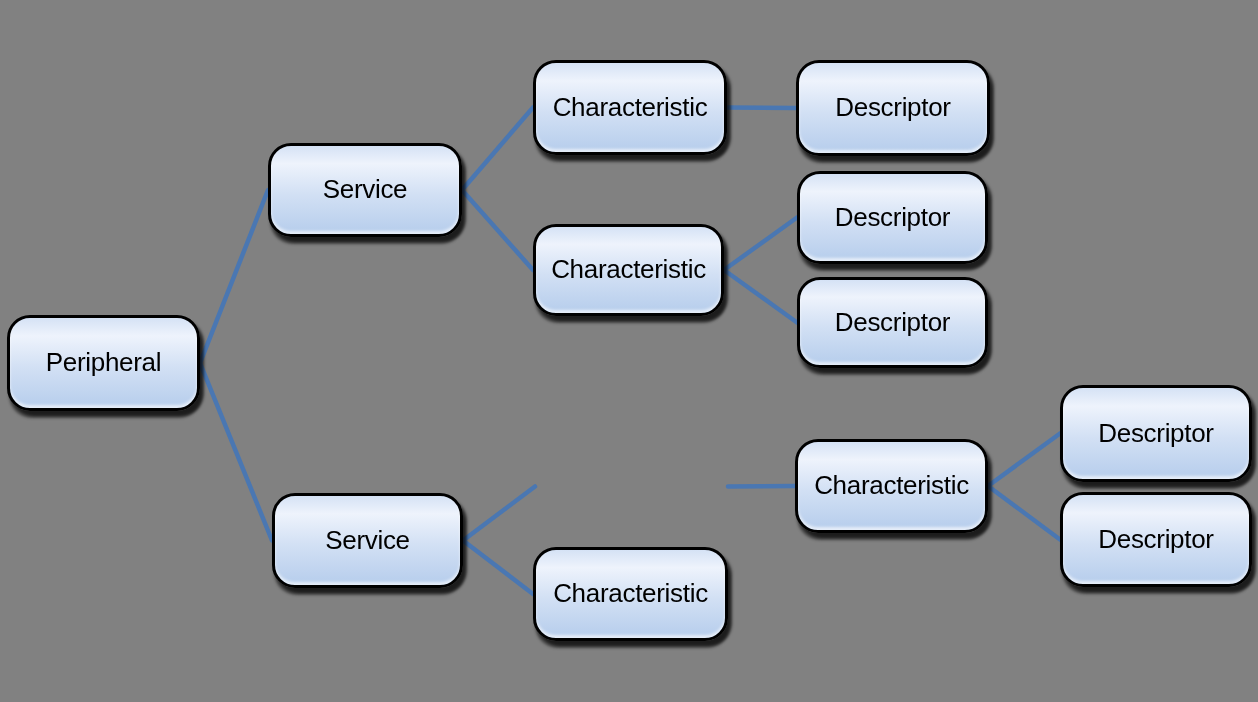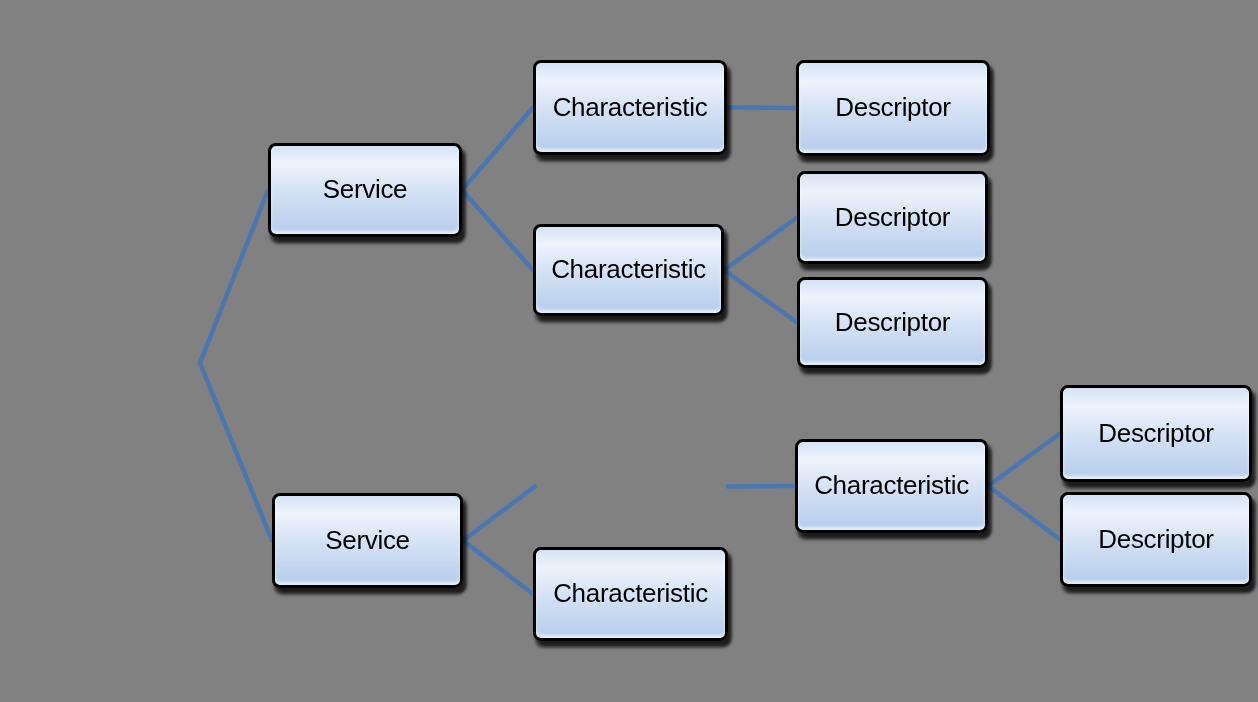--- a/index.html
+++ b/index.html
@@ -27,21 +27,21 @@
     position: absolute;
     left: 0;
     top: 0;
     width: 100%;
     height: 100%;
   }
   .node {
     position: absolute;
     box-sizing: border-box;
     border: 3px solid #000000;
-    border-radius: 8px;
+    border-radius: 23px;
     background: linear-gradient(180deg, #d5e2f5 0%, #eef3fc 20%, #d2e0f4 55%, #b6cdec 100%);
     box-shadow: 4px 5px 3px rgba(0,0,0,0.6),
                 2px 7px 3px rgba(0,0,0,0.45),
                 inset 0 -3px 3px rgba(255,255,255,0.65);
     display: flex;
     align-items: center;
     justify-content: center;
     text-align: center;
   }
   .node-label {
@@ -65,20 +65,23 @@
       <line x1="727" y1="107.5" x2="796" y2="108" stroke="#4a77b2" stroke-width="4.5" stroke-linecap="round"></line>
       <line x1="724" y1="270" x2="797" y2="217.5" stroke="#4a77b2" stroke-width="4.5" stroke-linecap="round"></line>
       <line x1="724" y1="270" x2="797" y2="322.5" stroke="#4a77b2" stroke-width="4.5" stroke-linecap="round"></line>
       <line x1="463" y1="540.5" x2="535" y2="486.5" stroke="#4a77b2" stroke-width="4.5" stroke-linecap="round"></line>
       <line x1="463" y1="540.5" x2="533" y2="594" stroke="#4a77b2" stroke-width="4.5" stroke-linecap="round"></line>
       <line x1="728" y1="486.5" x2="795" y2="486" stroke="#4a77b2" stroke-width="4.5" stroke-linecap="round"></line>
       <line x1="988" y1="486" x2="1060" y2="433.5" stroke="#4a77b2" stroke-width="4.5" stroke-linecap="round"></line>
       <line x1="988" y1="486" x2="1060" y2="539.5" stroke="#4a77b2" stroke-width="4.5" stroke-linecap="round"></line>
     </svg>
   <div class="nodes-layer">
+      <div class="node" style="left: 7px; top: 315px; width: 193px; height: 96px;">
+        <span class="node-label">Peripheral</span>
+      </div>
       <div class="node" style="left: 268px; top: 143px; width: 194px; height: 94px;">
         <span class="node-label">Service</span>
       </div>
       <div class="node" style="left: 533px; top: 60px; width: 194px; height: 95px;">
         <span class="node-label">Characteristic</span>
       </div>
       <div class="node" style="left: 796px; top: 60px; width: 194px; height: 96px;">
         <span class="node-label">Descriptor</span>
       </div>
       <div class="node" style="left: 533px; top: 224px; width: 191px; height: 92px;">

